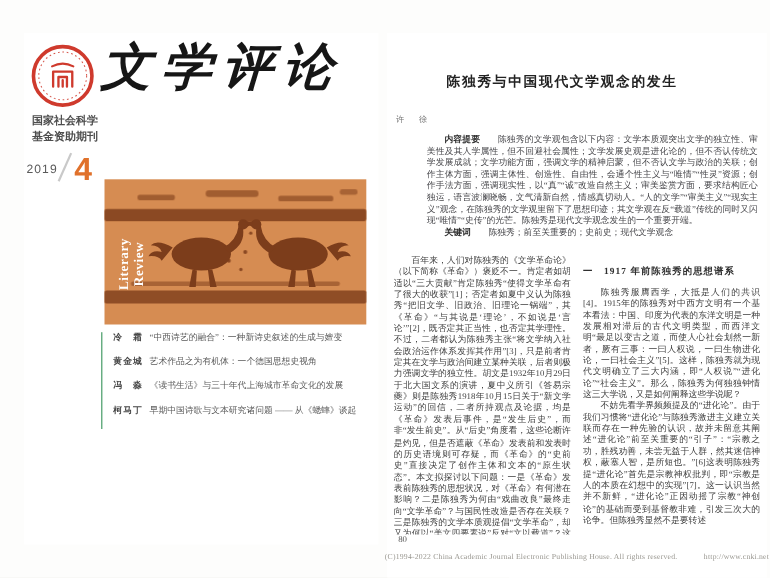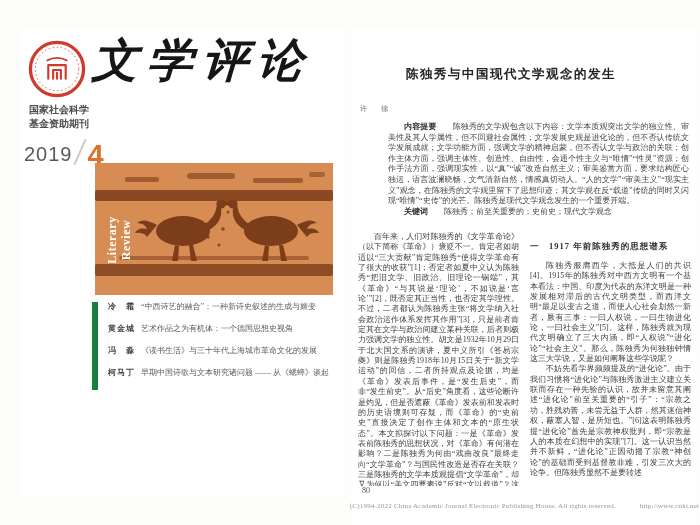--- a/index.html
+++ b/index.html
@@ -6,34 +6,34 @@
   .canvas{position:relative;width:700px;height:525px;background:#fdfdfc;overflow:hidden;
           font-family:"Liberation Serif","DejaVu Serif",serif;color:#333;}
   .abs{position:absolute;}
 
   
   .cover{left:22px;top:30px;width:322px;height:465px;background:#fff;}
   .seal{left:6px;top:10px;width:58px;height:58px;}
   .masthead{left:70px;top:0px;width:256px;font-size:46px;font-weight:900;font-style:italic;
             letter-spacing:9px;color:#161616;transform:skewX(-3deg);white-space:nowrap;}
   .grant{left:0;top:74px;width:74px;text-align:center;font-size:10px;line-height:14px;
-         font-weight:bold;color:#4d4d4d;font-family:Liberation Mono, monospace;}
+         font-weight:bold;color:#4d4d4d;font-family:Liberation Sans, sans-serif;}
   .issue{left:2px;top:108px;display:flex;align-items:flex-end;
          font-family:"Liberation Sans","DejaVu Sans",sans-serif;}
-  .issue-year{font-size:20px;color:#5a5a5a;letter-spacing:1px;line-height:24px;}
+  .issue-year{font-size:11px;color:#5a5a5a;letter-spacing:1px;line-height:24px;}
   .issue-slash{width:2px;height:28px;background:#c9c9c9;transform:rotate(24deg);margin:0 7px 0 6px;}
   .issue-num{font-size:29px;font-weight:bold;color:#e0712b;line-height:28px;position:relative;top:3px;}
 
   .banner{left:73px;top:133px;width:238px;height:132px;background:#d68c52;overflow:hidden;}
   .banner svg{display:block;}
   .banner-label{position:absolute;left:-16px;top:62px;width:82px;height:30px;
                 transform:rotate(-90deg);color:#fff;font-size:12px;line-height:14px;
                 font-weight:bold;text-align:center;letter-spacing:0.5px;}
 
-  .toc{left:70px;top:272px;width:254px;border-left:6px solid #15803d;padding-left:10px;}
+  .toc{left:70px;top:272px;width:254px;border-left:1px solid #15803d;padding-left:10px;}
   .toc-row{font-size:8px;line-height:9px;color:#5a5a5a;margin-bottom:13px;white-space:nowrap;}
   .toc-author{font-weight:bold;color:#454545;letter-spacing:1px;margin-right:6px;}
 
   
   .page{left:352px;top:30px;width:345px;height:495px;background:#fff;}
   .a-title{left:10px;top:36px;font-size:12.5px;font-weight:bold;color:#222;letter-spacing:1.5px;white-space:nowrap;padding-left:44px;}
   .a-author{left:8px;top:74px;font-size:7.5px;color:#737373;letter-spacing:3px;}
   .abstract-block{left:36px;top:92px;width:301px;}
   .abstract-block p{margin:0;font-size:8px;line-height:10.6px;text-align:justify;
                     word-break:break-all;color:#46464a;text-indent:2em;}

